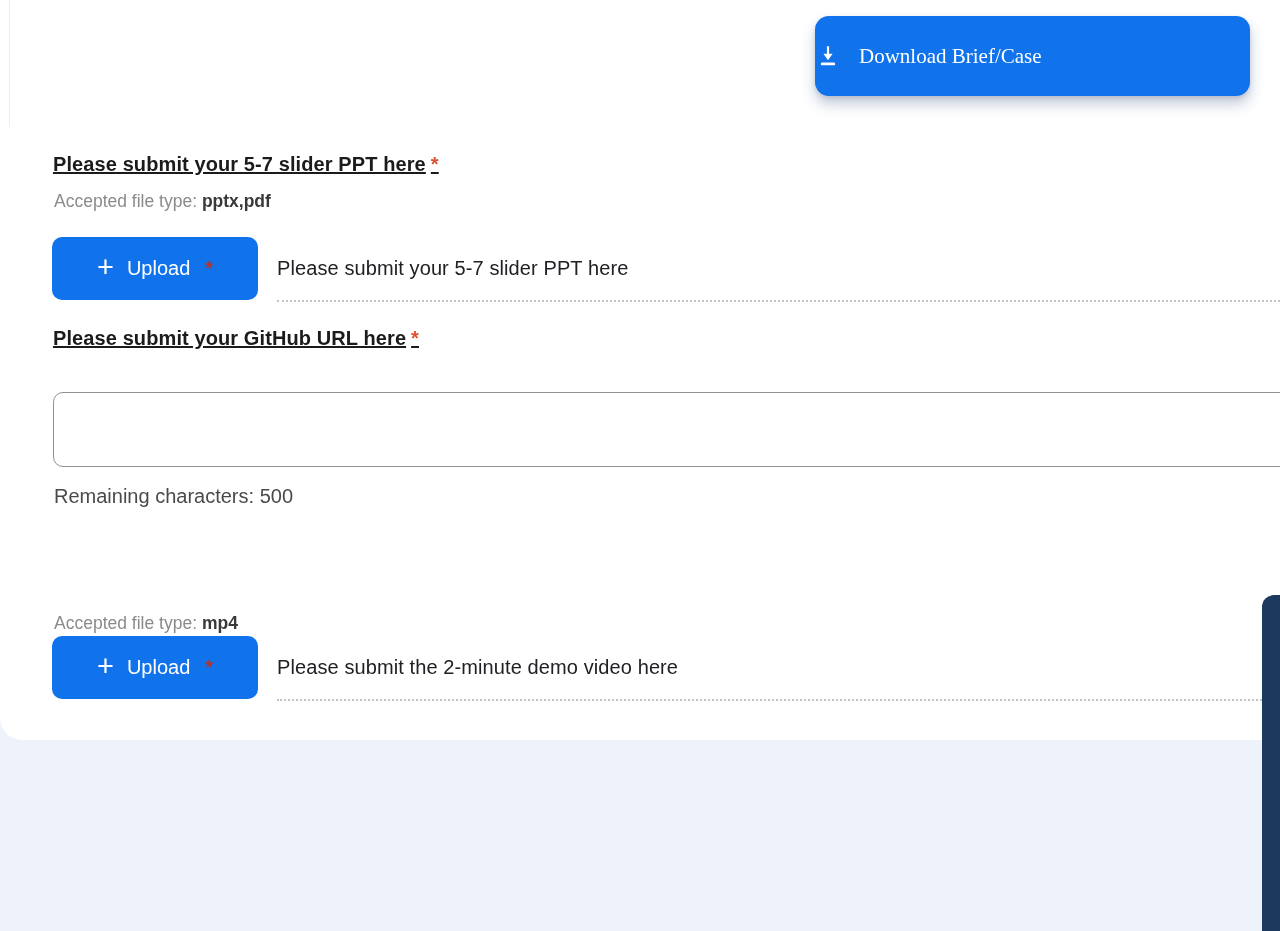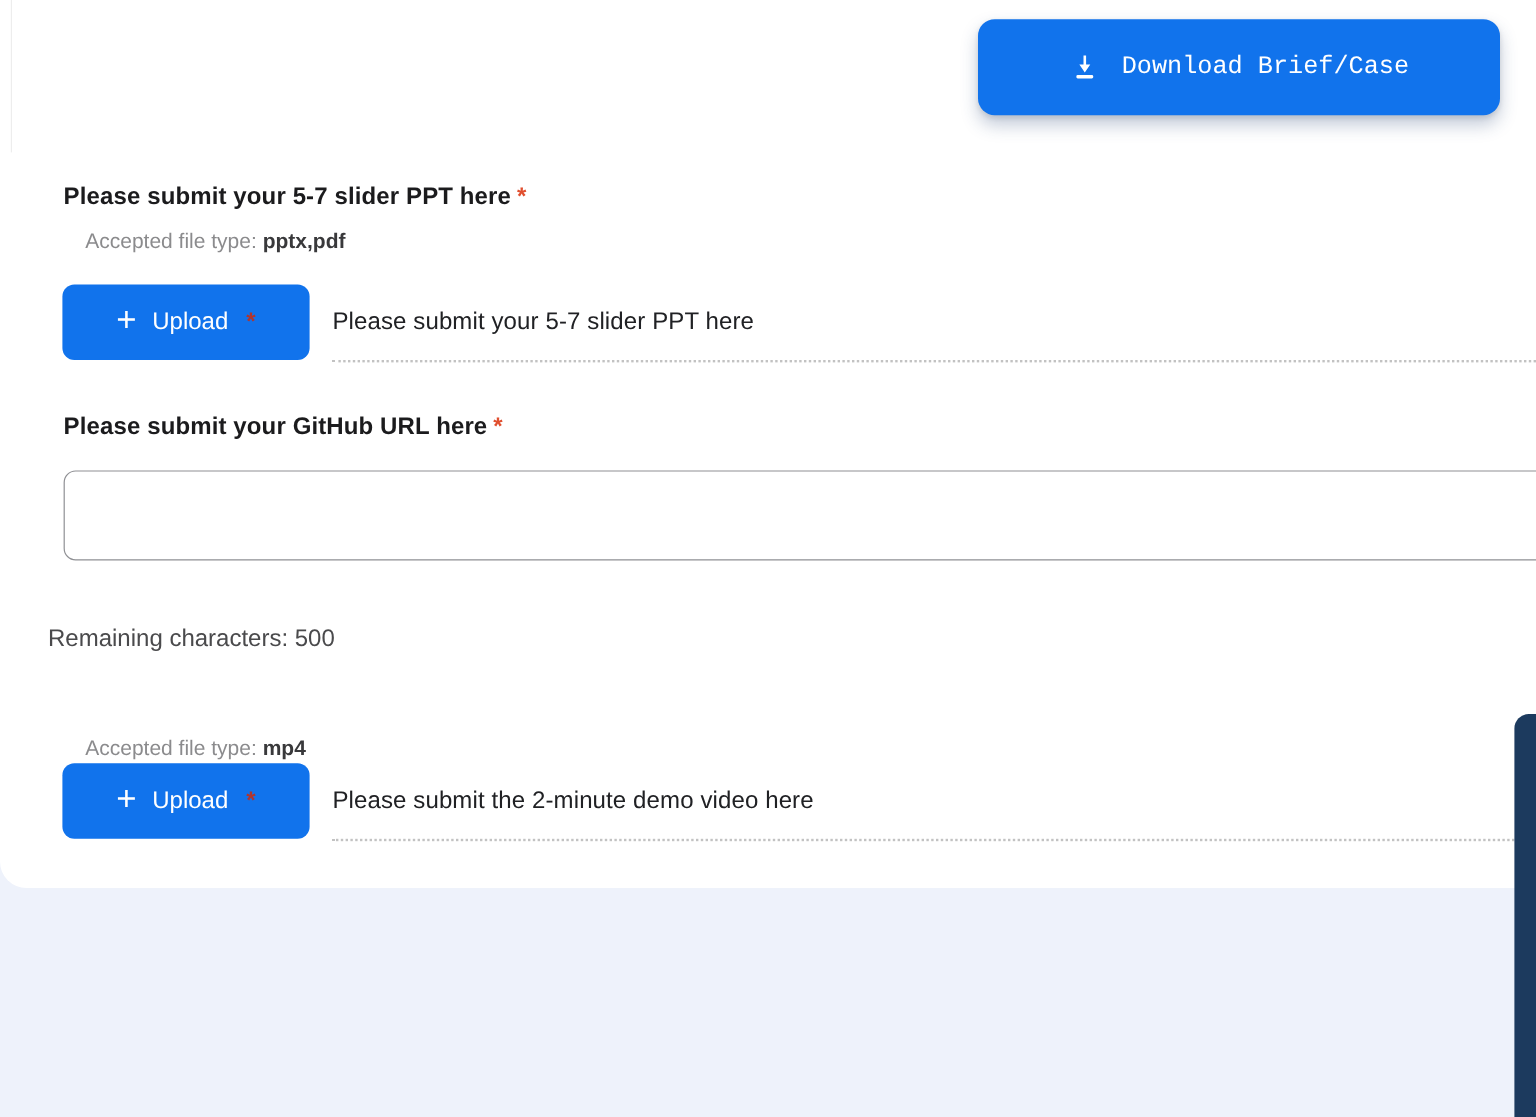--- a/index.html
+++ b/index.html
@@ -46,49 +46,48 @@
   }
 
   .download-btn {
     position: absolute;
     left: 815px; top: 16px;
     width: 435px; height: 80px;
     background: #1173ec;
     border: none;
     border-radius: 14px;
     color: #ffffff;
-    font-family: Liberation Mono, monospace;
+    font-family: Liberation Serif, serif;
     font-size: 21px;
     display: flex;
     align-items: center;
-    justify-content: center;
     gap: 18px;
     cursor: pointer;
     box-shadow: 0 8px 14px rgba(40, 70, 120, 0.28), 0 2px 4px rgba(0,0,0,0.10);
   }
   .download-btn svg { display: block; }
 
   .field-label {
     position: absolute;
     left: 53px;
     font-size: 20px;
     font-weight: 700;
     color: #1b1b1d;
     line-height: 28px;
     letter-spacing: 0.1px;
+    text-decoration: underline;
   }
   .req-star { color: #e04f2f; font-weight: 700; margin-left: 5px; }
 
   .accepted-line {
     position: absolute;
     left: 54px;
     font-size: 17.5px;
     color: #8b8b8d;
     line-height: 23px;
-    margin-left: 17px;
   }
   .accepted-line b { color: #39393b; font-weight: 700; }
 
   .upload-btn {
     position: absolute;
     left: 52px;
     width: 206px; height: 63px;
     background: #1173ec;
     border: none;
     border-radius: 10px;
@@ -142,25 +141,24 @@
     font-family: inherit;
     font-size: 20px;
     color: #202124;
     padding: 12px 16px;
     resize: none;
     outline: none;
   }
 
   .remaining {
     position: absolute;
-    left: 40px; top: 482px;
+    left: 54px; top: 482px;
     font-size: 20px;
     color: #4a4a4c;
     line-height: 28px;
-    margin-top: 36px;
   }
 </style>
 </head>
 <body>
 
 <div class="canvas">
 
   <div class="footer-bg"></div>
 
   <div class="card"></div>
@@ -185,21 +183,21 @@
     <b>pptx,pdf</b>
   </div>
   <button class="upload-btn" style="top:237px">
     <span class="plus">+</span>
     <span>Upload</span>
     <span class="btn-star">*</span>
   </button>
   <div class="upload-placeholder" style="top:237px">Please submit your 5-7 slider PPT here</div>
   <div class="dotted-line" style="top:300px; right:0"></div>
 
-  <div class="field-label" style="top:342px">
+  <div class="field-label" style="top:324px">
     <span>Please submit your GitHub URL here</span><span class="req-star">*</span>
   </div>
   <textarea class="url-input" style=""></textarea>
   <div class="remaining">Remaining characters: 500</div>
 
   <div class="accepted-line" style="top:612px">
     <span>Accepted file type:</span>
     <b>mp4</b>
   </div>
   <button class="upload-btn" style="top:636px">

